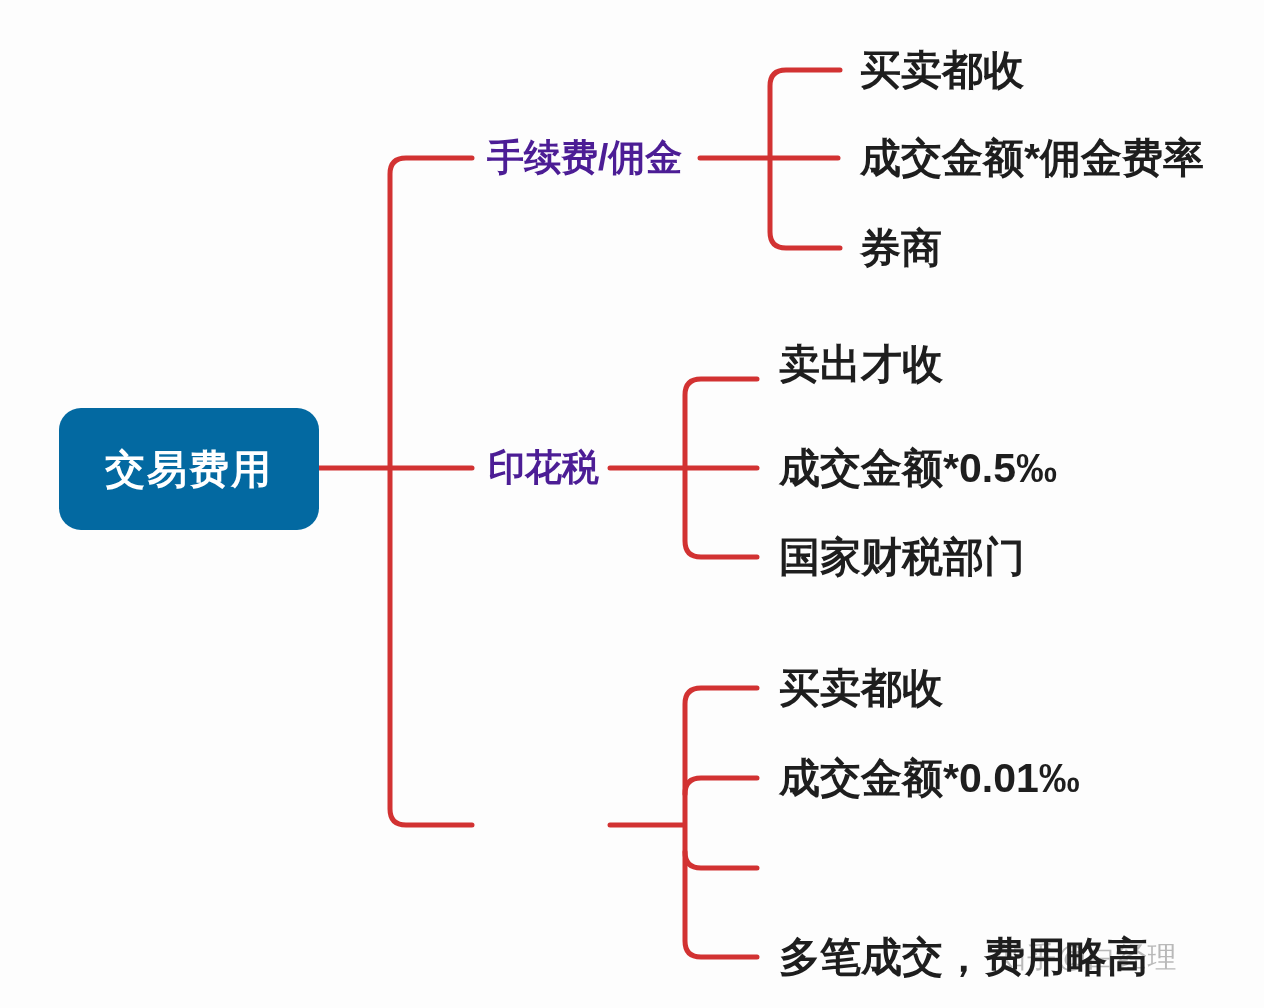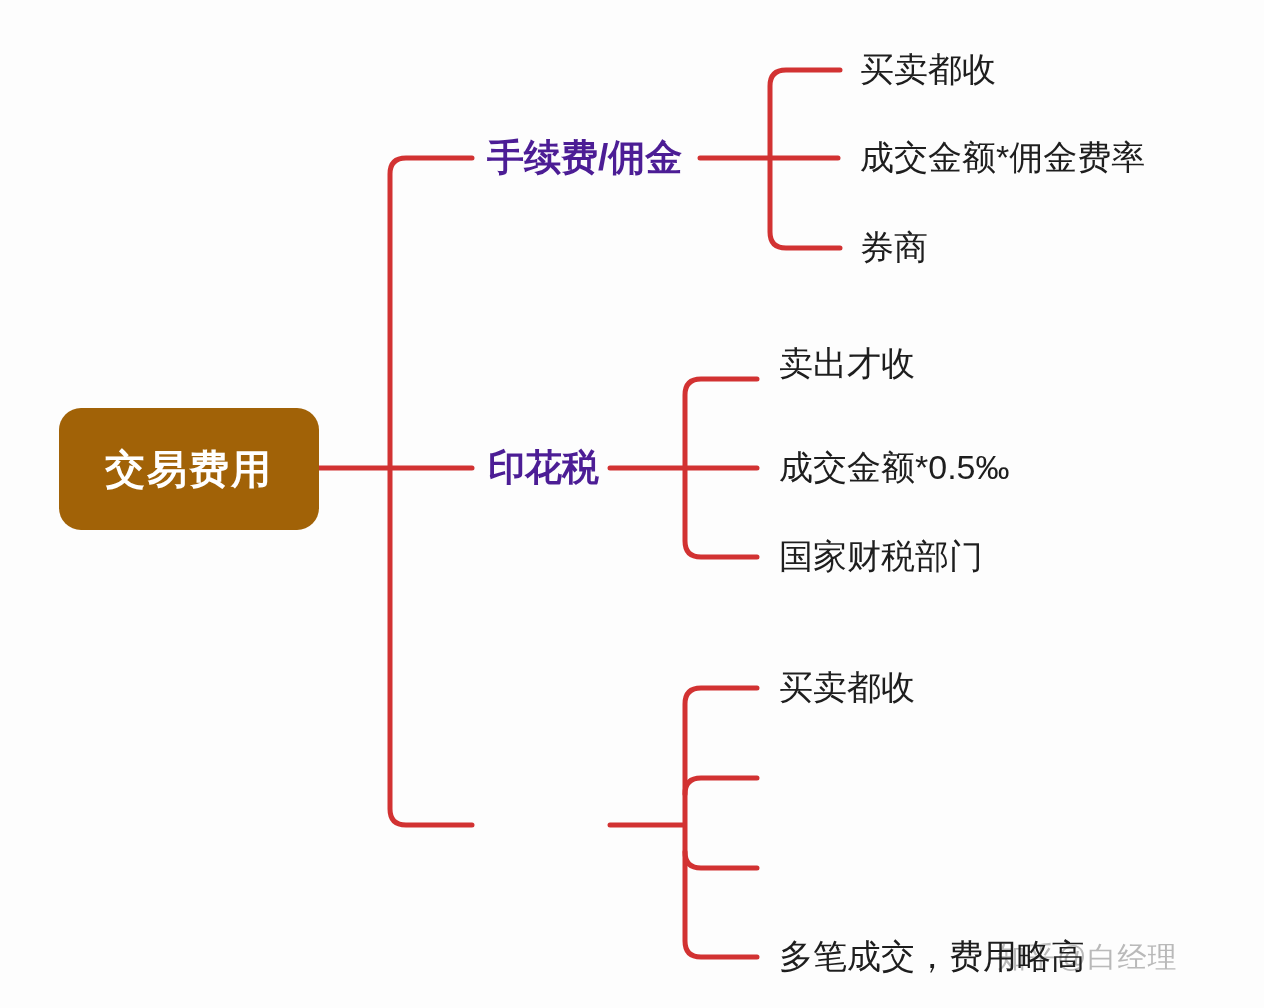--- a/index.html
+++ b/index.html
@@ -19,21 +19,21 @@
     position: absolute;
     left: 0; top: 0;
     z-index: 1;
   }
   .root-node {
     position: absolute;
     left: 59px;
     top: 408px;
     width: 260px;
     height: 122px;
-    background: #a16207;
+    background: #0369a1;
     border-radius: 22px;
     display: flex;
     align-items: center;
     justify-content: center;
     color: #ffffff;
     font-size: 40px;
     font-weight: bold;
     letter-spacing: 2px;
     z-index: 3;
   }
@@ -43,22 +43,22 @@
     color: #4c1d95;
     font-size: 37px;
     font-weight: 700;
     white-space: nowrap;
     z-index: 3;
   }
   .child-label {
     position: absolute;
     transform: translateY(-50%);
     color: #1e1e1e;
-    font-size: 34px;
-    font-weight: 400;
+    font-size: 41px;
+    font-weight: 700;
     white-space: nowrap;
     z-index: 3;
   }
   .watermark {
     position: absolute;
     transform: translateY(-50%);
     color: #b9b9b9;
     font-size: 29px;
     font-weight: 500;
     white-space: nowrap;
@@ -101,17 +101,18 @@
 
   <div class="child-label" style="left:860px; top:70px;">买卖都收</div>
   <div class="child-label" style="left:860px; top:158px;">成交金额*佣金费率</div>
   <div class="child-label" style="left:860px; top:248px;">券商</div>
 
   <div class="child-label" style="left:779px; top:364px;">卖出才收</div>
   <div class="child-label" style="left:779px; top:468px;">成交金额*0.5‰</div>
   <div class="child-label" style="left:779px; top:557px;">国家财税部门</div>
 
   <div class="child-label" style="left:779px; top:688px;">买卖都收</div>
+  <div class="child-label" style="left:779px; top:778px;">成交金额*0.01‰</div>
   <div class="child-label" style="left:779px; top:957px;">多笔成交，费用略高</div>
 
   <div class="watermark" style="left:997px; top:958px;">知乎@白经理</div>
 
 </div>
 
 </body></html>

